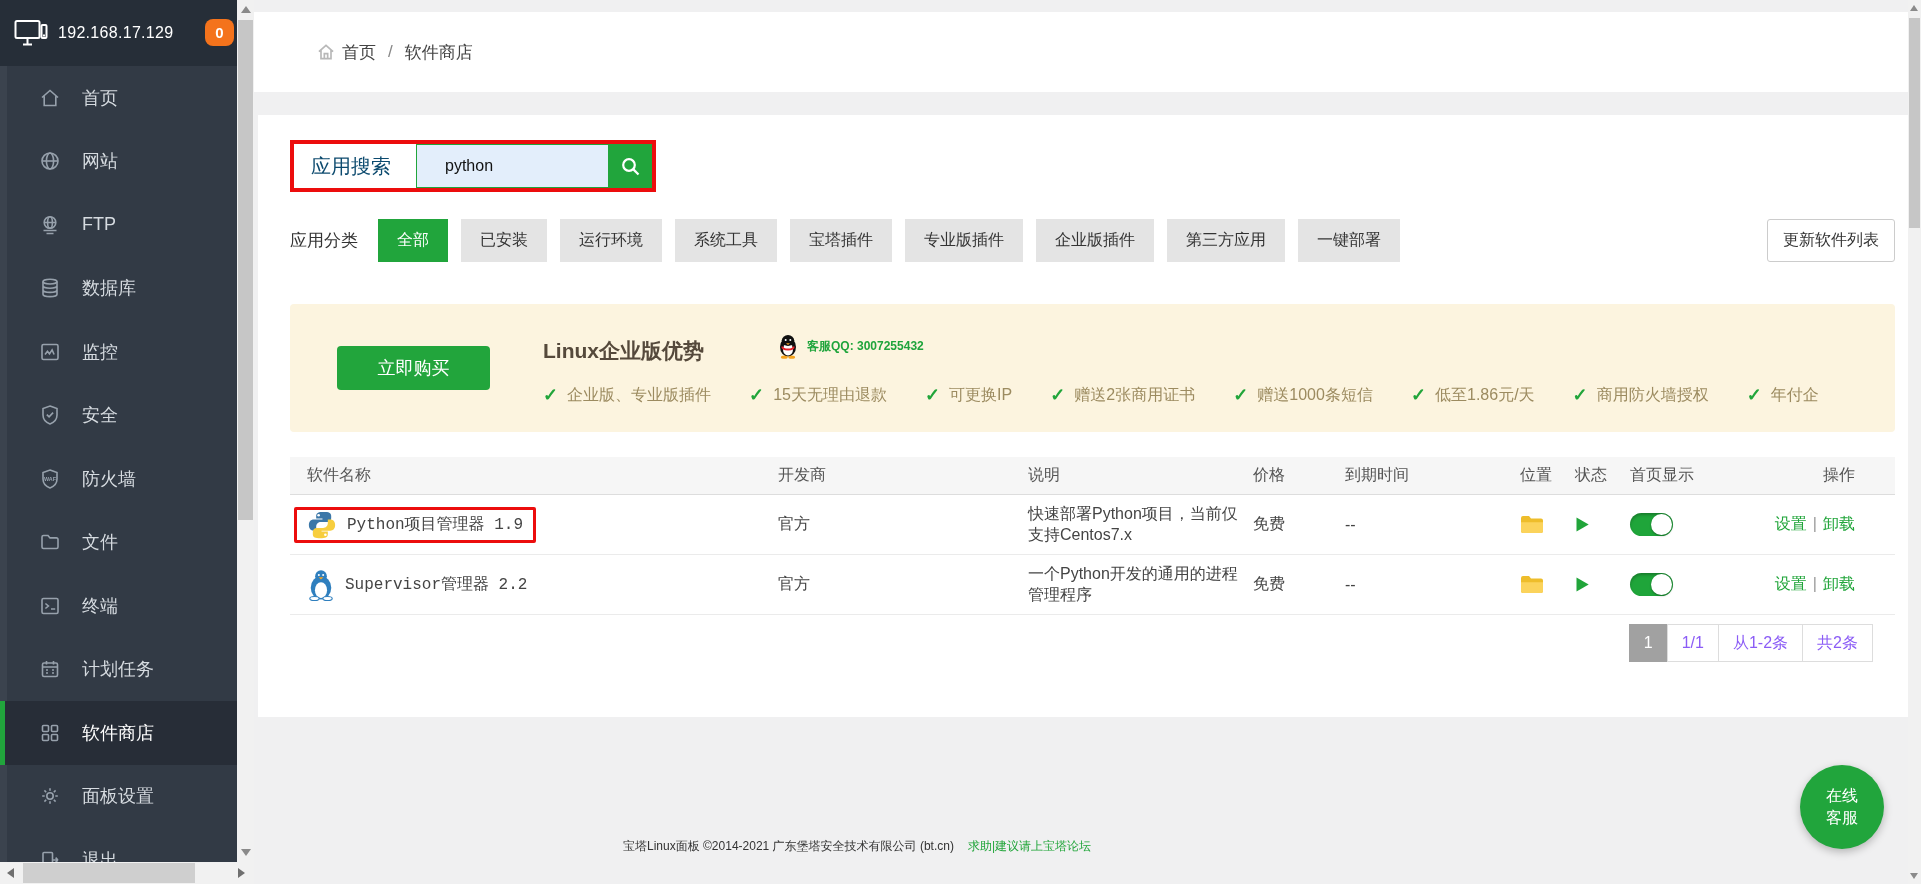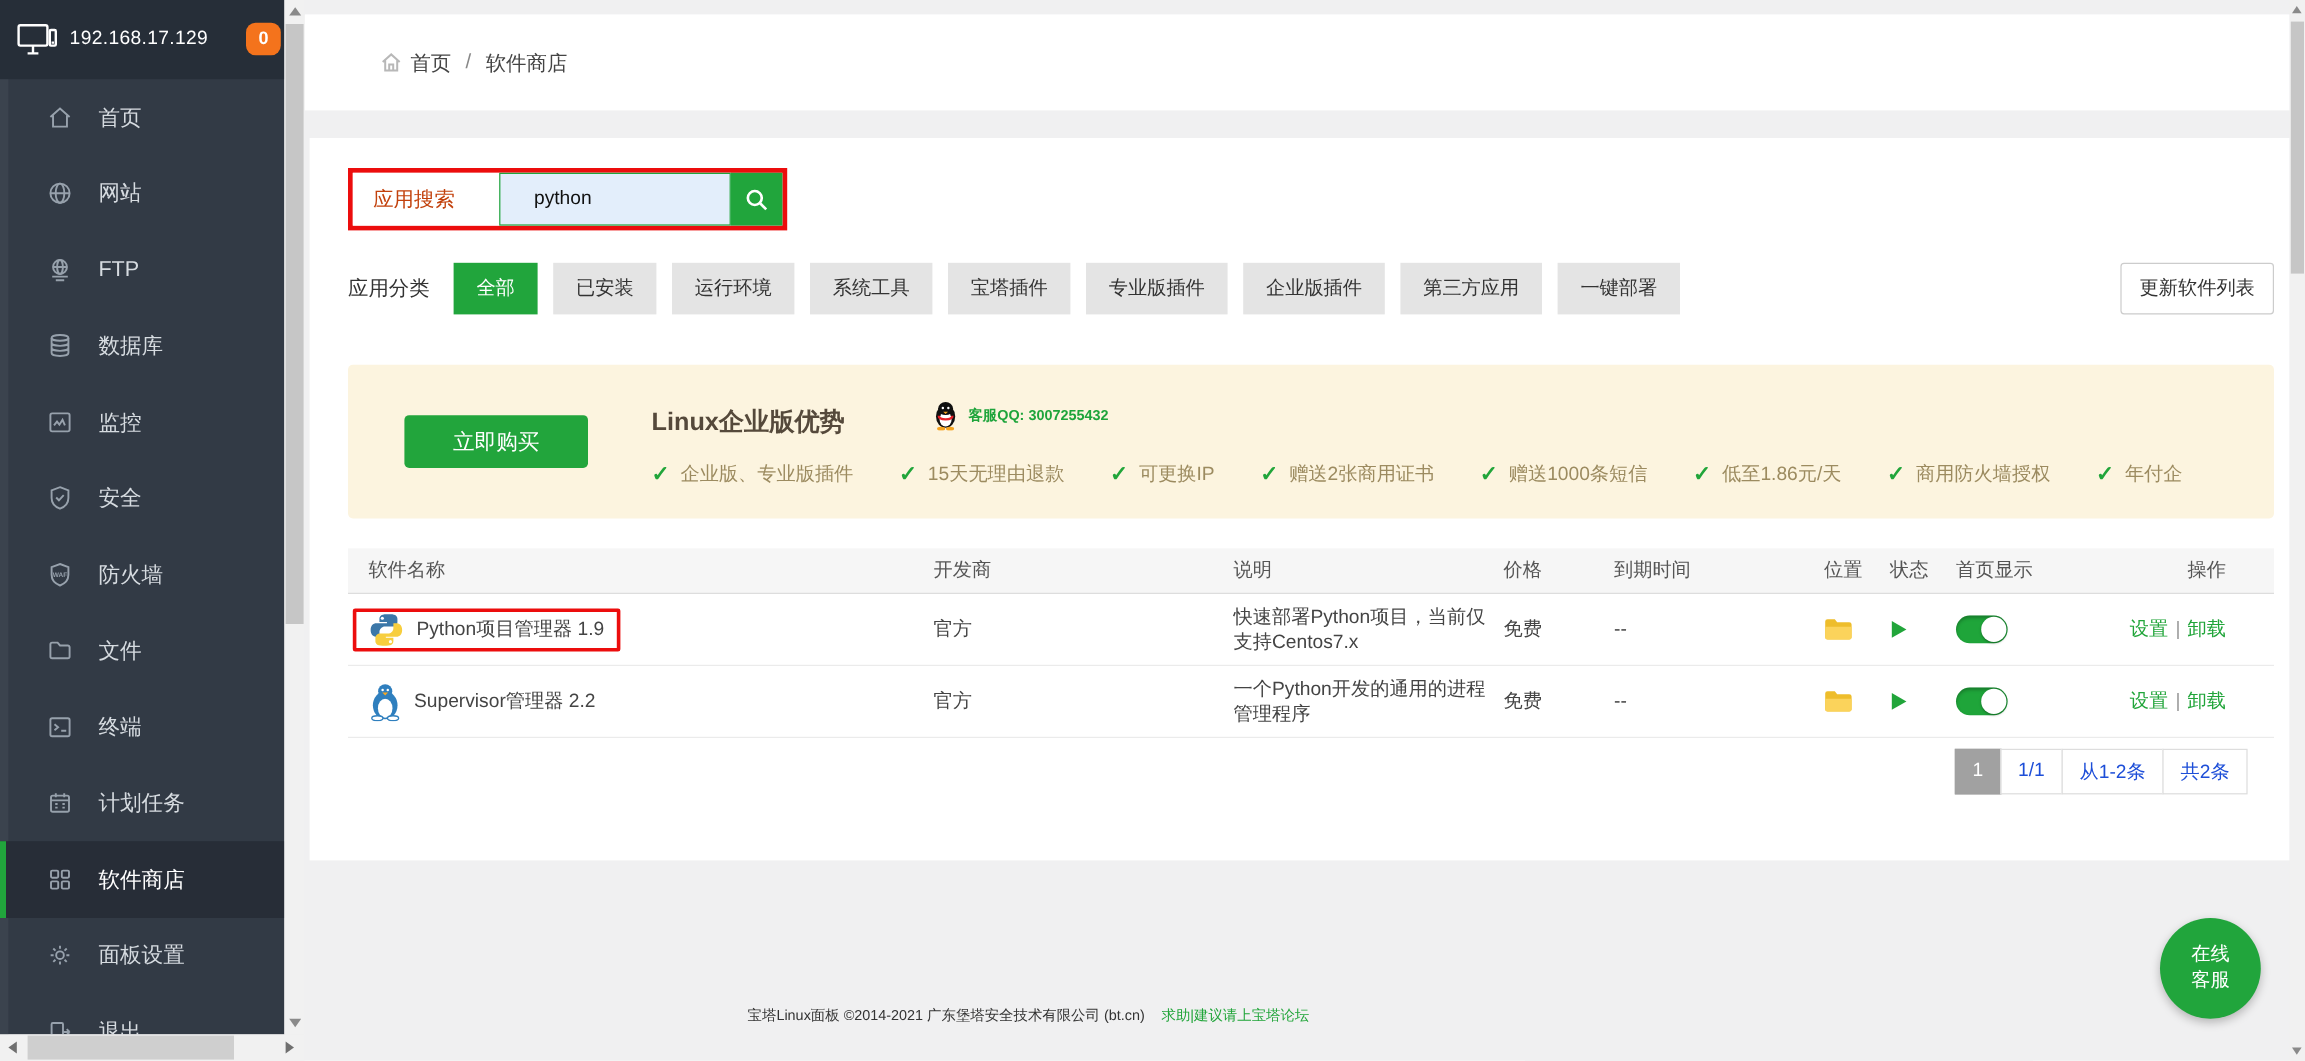--- a/index.html
+++ b/index.html
@@ -44,21 +44,21 @@
   .main { position:absolute; left:254px; top:0; right:0; bottom:0; }
   .crumb-bar { position:absolute; left:0; top:12px; right:13px; height:80px; background:#fff;
                display:flex; align-items:center; padding-left:62px; font-size:17px; color:#444; }
   .crumb-bar .sep { color:#888; margin:0 12px; }
   .crumb-home { display:flex; align-items:center; gap:6px; }
 
   .card { position:absolute; left:4px; top:115px; right:13px; height:602px; background:#fff; padding:25px 13px 0 32px; }
 
   
   .search-box { display:inline-flex; border:4px solid #ec0d0d; }
-  .s-label { width:122px; display:flex; align-items:center; padding-left:17px; font-size:17px; color:#c2410c; background:#fff; }
+  .s-label { width:122px; display:flex; align-items:center; padding-left:17px; font-size:20px; color:#0c4a6e; background:#fff; }
   .s-input { width:193px; height:44px; background:#e3eefb; border:1px solid #21a53c; font-size:16px; color:#111;
              padding-left:28px; outline:none; font-family:"Liberation Sans",sans-serif; }
   .s-btn { width:43px; height:44px; background:#21a53c; border:none; display:flex; align-items:center; justify-content:center; cursor:pointer; }
 
   
   .cat-row { margin-top:27px; display:flex; align-items:center; }
   .cat-label { font-size:17px; color:#333; margin-right:20px; }
   .tab { height:43px; display:flex; align-items:center; padding:0 19px; background:#e4e4e4; font-size:16px;
          color:#333; margin-right:13px; cursor:pointer; white-space:nowrap; }
   .tab.active { background:#21a53c; color:#fff; }
@@ -78,34 +78,34 @@
 
   
   .tbl { margin-top:25px; }
   .t-head, .t-row { display:grid; grid-template-columns:488px 250px 225px 92px 175px 55px 55px 120px 1fr; align-items:center; }
   .t-head { height:38px; background:#f6f6f6; border-bottom:1px solid #ddd; font-size:16px; color:#555; }
   .t-head .hc0 { padding-left:17px; }
   .t-head .hc8, .action-cell { text-align:right; padding-right:40px; }
   .t-row { height:60px; border-bottom:1px solid #ebebeb; font-size:16px; color:#444; }
   .name-cell { display:flex; align-items:center; padding-left:17px; }
   .name-wrap { display:inline-flex; align-items:center; gap:10px; padding:0 10px; border:3px solid transparent;
-               border-radius:2px; margin-left:-13px; }
+               border-radius:2px; margin-left:-13px;font-family:Liberation Mono, monospace; }
   .t-row.hl .name-wrap { border-color:#ec0d0d; }
   .icon-cell { display:flex; align-items:center; }
   .toggle { width:43px; height:23px; border-radius:12px; background:#1fa53a; position:relative; cursor:pointer;
             box-shadow:inset 0 2px 3px rgba(0,0,0,.25); }
   .toggle::after { content:""; position:absolute; right:1px; top:1px; width:21px; height:21px; border-radius:50%;
                    background:#fff; box-shadow:0 1px 2px rgba(0,0,0,.35); }
   .a-link { color:#21a53a; cursor:pointer; }
   .a-sep { color:#999; margin:0 6px; }
 
   
   .pager { display:flex; justify-content:flex-end; margin-top:9px; margin-right:22px; }
   .p-cell { height:38px; border:1px solid #ddd; background:#fff; display:flex; align-items:center; justify-content:center;
-            font-size:16px; color:#1d4ed8; padding:0 14px; margin-left:-1px; cursor:pointer; }
+            font-size:16px; color:#8b5cf6; padding:0 14px; margin-left:-1px; cursor:pointer; }
   .p-cell.cur { background:#a1a1a1; border-color:#a1a1a1; color:#fff; }
 
   
   .footer { position:absolute; left:369px; top:838px; font-size:12px; color:#333; display:flex; gap:14px; white-space:nowrap; }
   .footer .f-link { color:#21a53a; cursor:pointer; }
   .support { position:absolute; left:1546px; top:765px; width:84px; height:84px; border-radius:50%; background:#21a53c;
              color:#fff; display:flex; flex-direction:column; align-items:center; justify-content:center;
              font-size:16px; line-height:1.35; cursor:pointer; box-shadow:0 3px 8px rgba(0,0,0,.25); }
 </style>
 </head>

